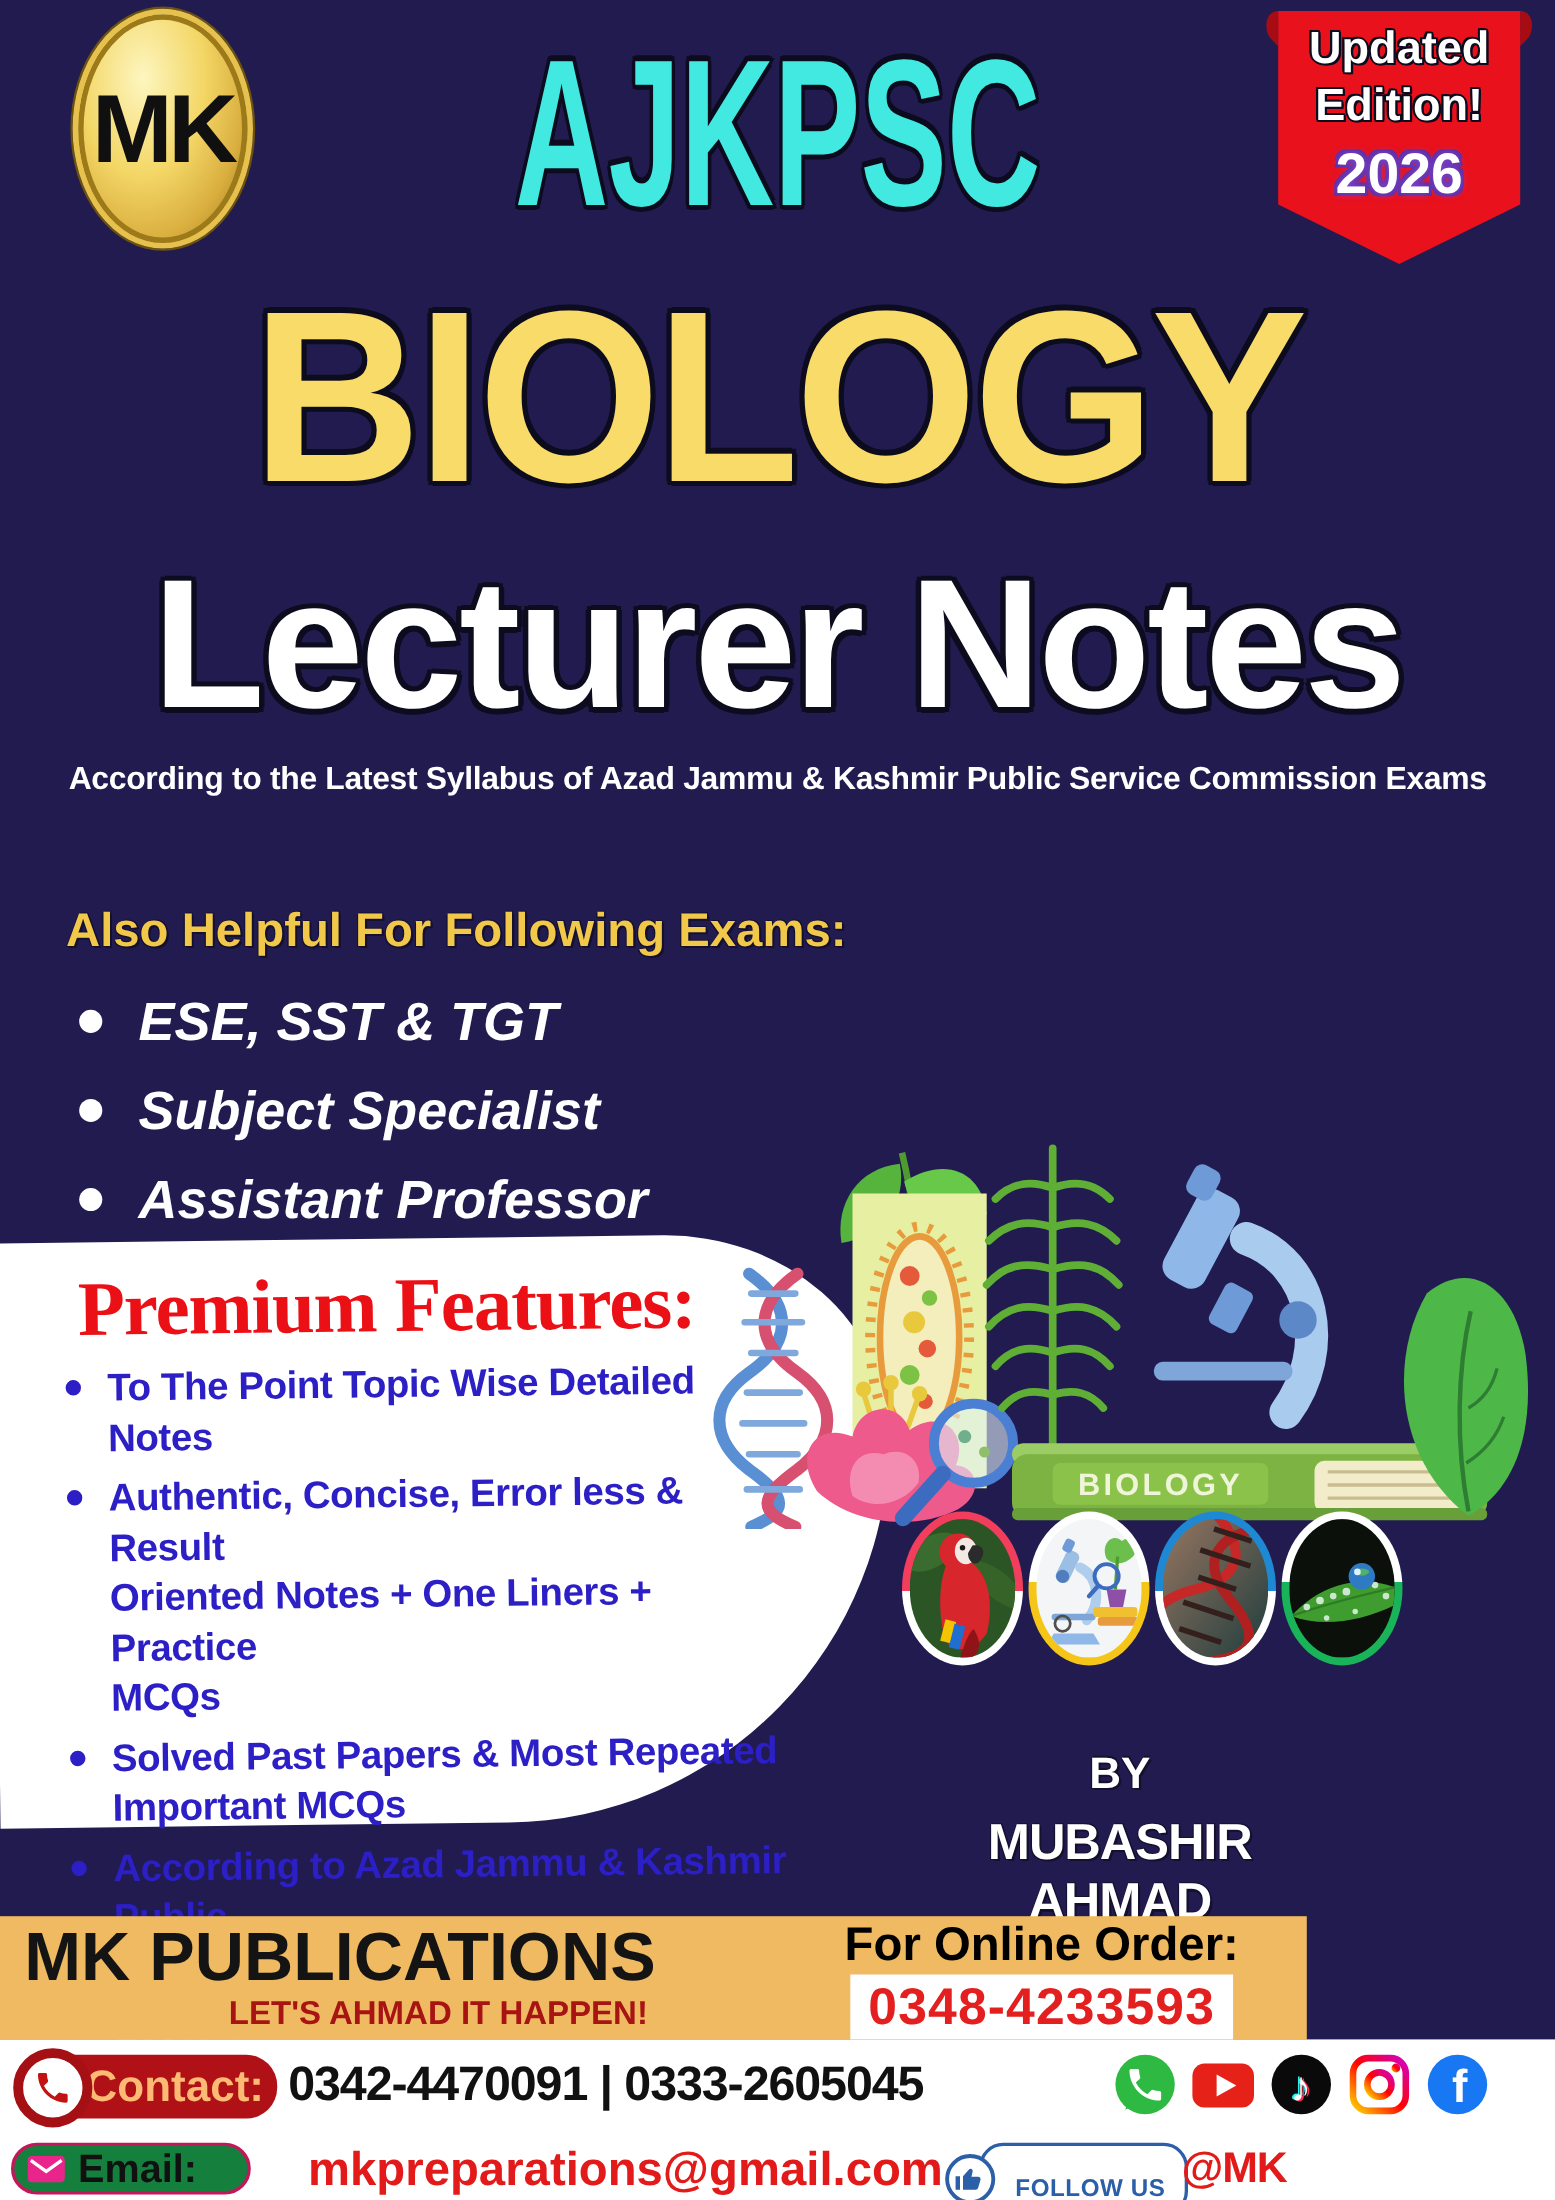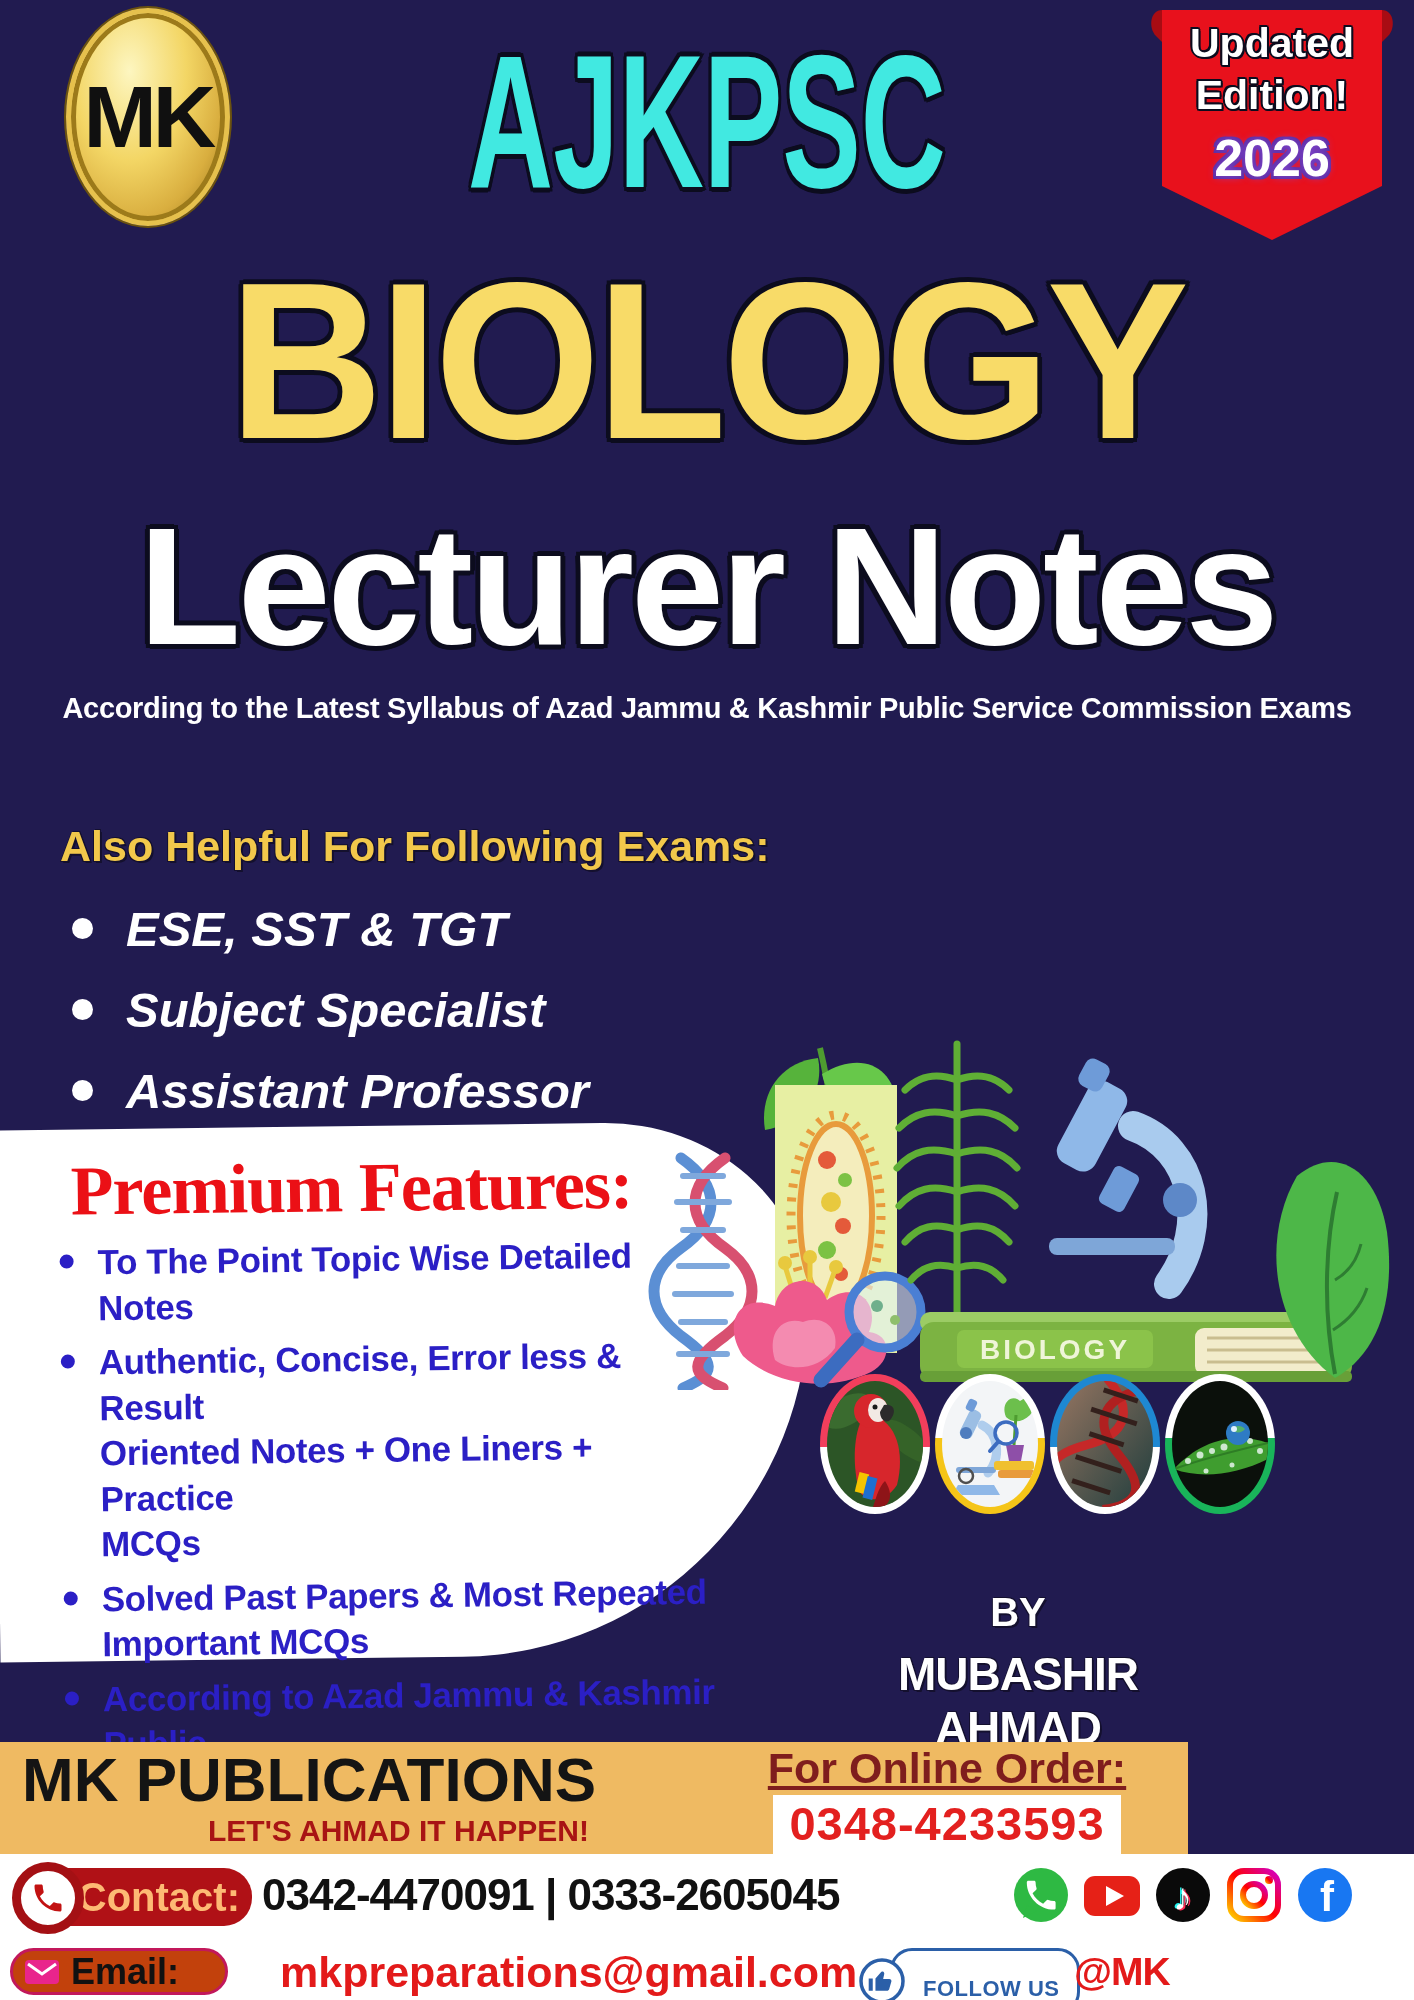--- a/index.html
+++ b/index.html
@@ -74,36 +74,36 @@
   #author{left:828px;top:1570px;width:380px;text-align:center;}
   #author .by{font-size:40px;font-weight:800;color:#fff;margin-top:20px;}
   #author .name{font-size:46px;font-weight:800;color:#fff;margin-top:12px;letter-spacing:-1px;}
   #author .role{font-size:39px;font-weight:800;color:#F5CF5A;margin-top:10px;}
 
   
   #obar{left:0;top:1742px;width:1188px;height:112px;background:#EFBA62;}
   #pubname{left:22px;top:2px;font-size:62px;font-weight:900;color:#141414;letter-spacing:0;}
   #tagline{left:208px;top:72px;font-size:30px;font-weight:800;color:#A81414;}
   #order{right:26px;top:2px;width:430px;text-align:center;}
-  #order .lbl{font-size:43px;font-weight:800;color:#7f1d1d;text-decoration:underline;}
+  #order .lbl{font-size:43px;font-weight:800;color:#000000;}
   #order .num{display:inline-block;background:#fff;color:#E3201F;font-size:47px;font-weight:800;
     padding:1px 16px 3px;margin-top:2px;letter-spacing:1px;}
 
   
   #footer{left:0;top:1854px;width:1414px;height:146px;background:#fff;}
   #ph-circle{left:12px;top:8px;width:72px;height:72px;border-radius:50%;background:#fff;
     border:9px solid #A41014;box-sizing:border-box;display:flex;align-items:center;justify-content:center;}
   #contact-badge{left:40px;top:14px;width:212px;height:58px;background:#B01116;
     border-radius:12px 28px 28px 12px;display:flex;align-items:center;justify-content:flex-end;
     padding-right:12px;box-sizing:border-box;z-index:-0;}
   #contact-badge span{font-size:40px;font-weight:800;color:#fdba74;text-align:right;}
   #phones{left:262px;top:16px;font-size:44px;font-weight:800;color:#111;letter-spacing:-1px;}
   #socials{left:1012px;top:12px;display:flex;gap:13px;align-items:center;}
   #email-pill{left:10px;top:94px;width:218px;height:47px;border:3px solid #C2185B;border-radius:25px;
-    background:#c2410c;display:flex;align-items:center;gap:12px;padding-left:12px;box-sizing:border-box;}
+    background:#15803d;display:flex;align-items:center;gap:12px;padding-left:12px;box-sizing:border-box;}
   #email-pill span{font-size:36px;font-weight:800;color:#111;}
   #email-addr{left:280px;top:94px;font-size:43px;font-weight:800;color:#E31A1A;}
   #follow{left:858px;top:94px;display:flex;align-items:center;}
   #follow-pill{height:44px;border:3px solid #2B5FA8;border-radius:22px;display:flex;align-items:center;
     padding:16px 18px 0 30px;margin-left:-16px;background:#fff;}
   #follow-pill span{font-size:22px;font-weight:800;color:#2B5FA8;letter-spacing:.5px;}
   #handle{left:1074px;top:96px;font-size:39px;font-weight:800;color:#E31A1A;letter-spacing:-1px;}
 
   svg text{font-family:"Liberation Sans",sans-serif;}
 </style>

